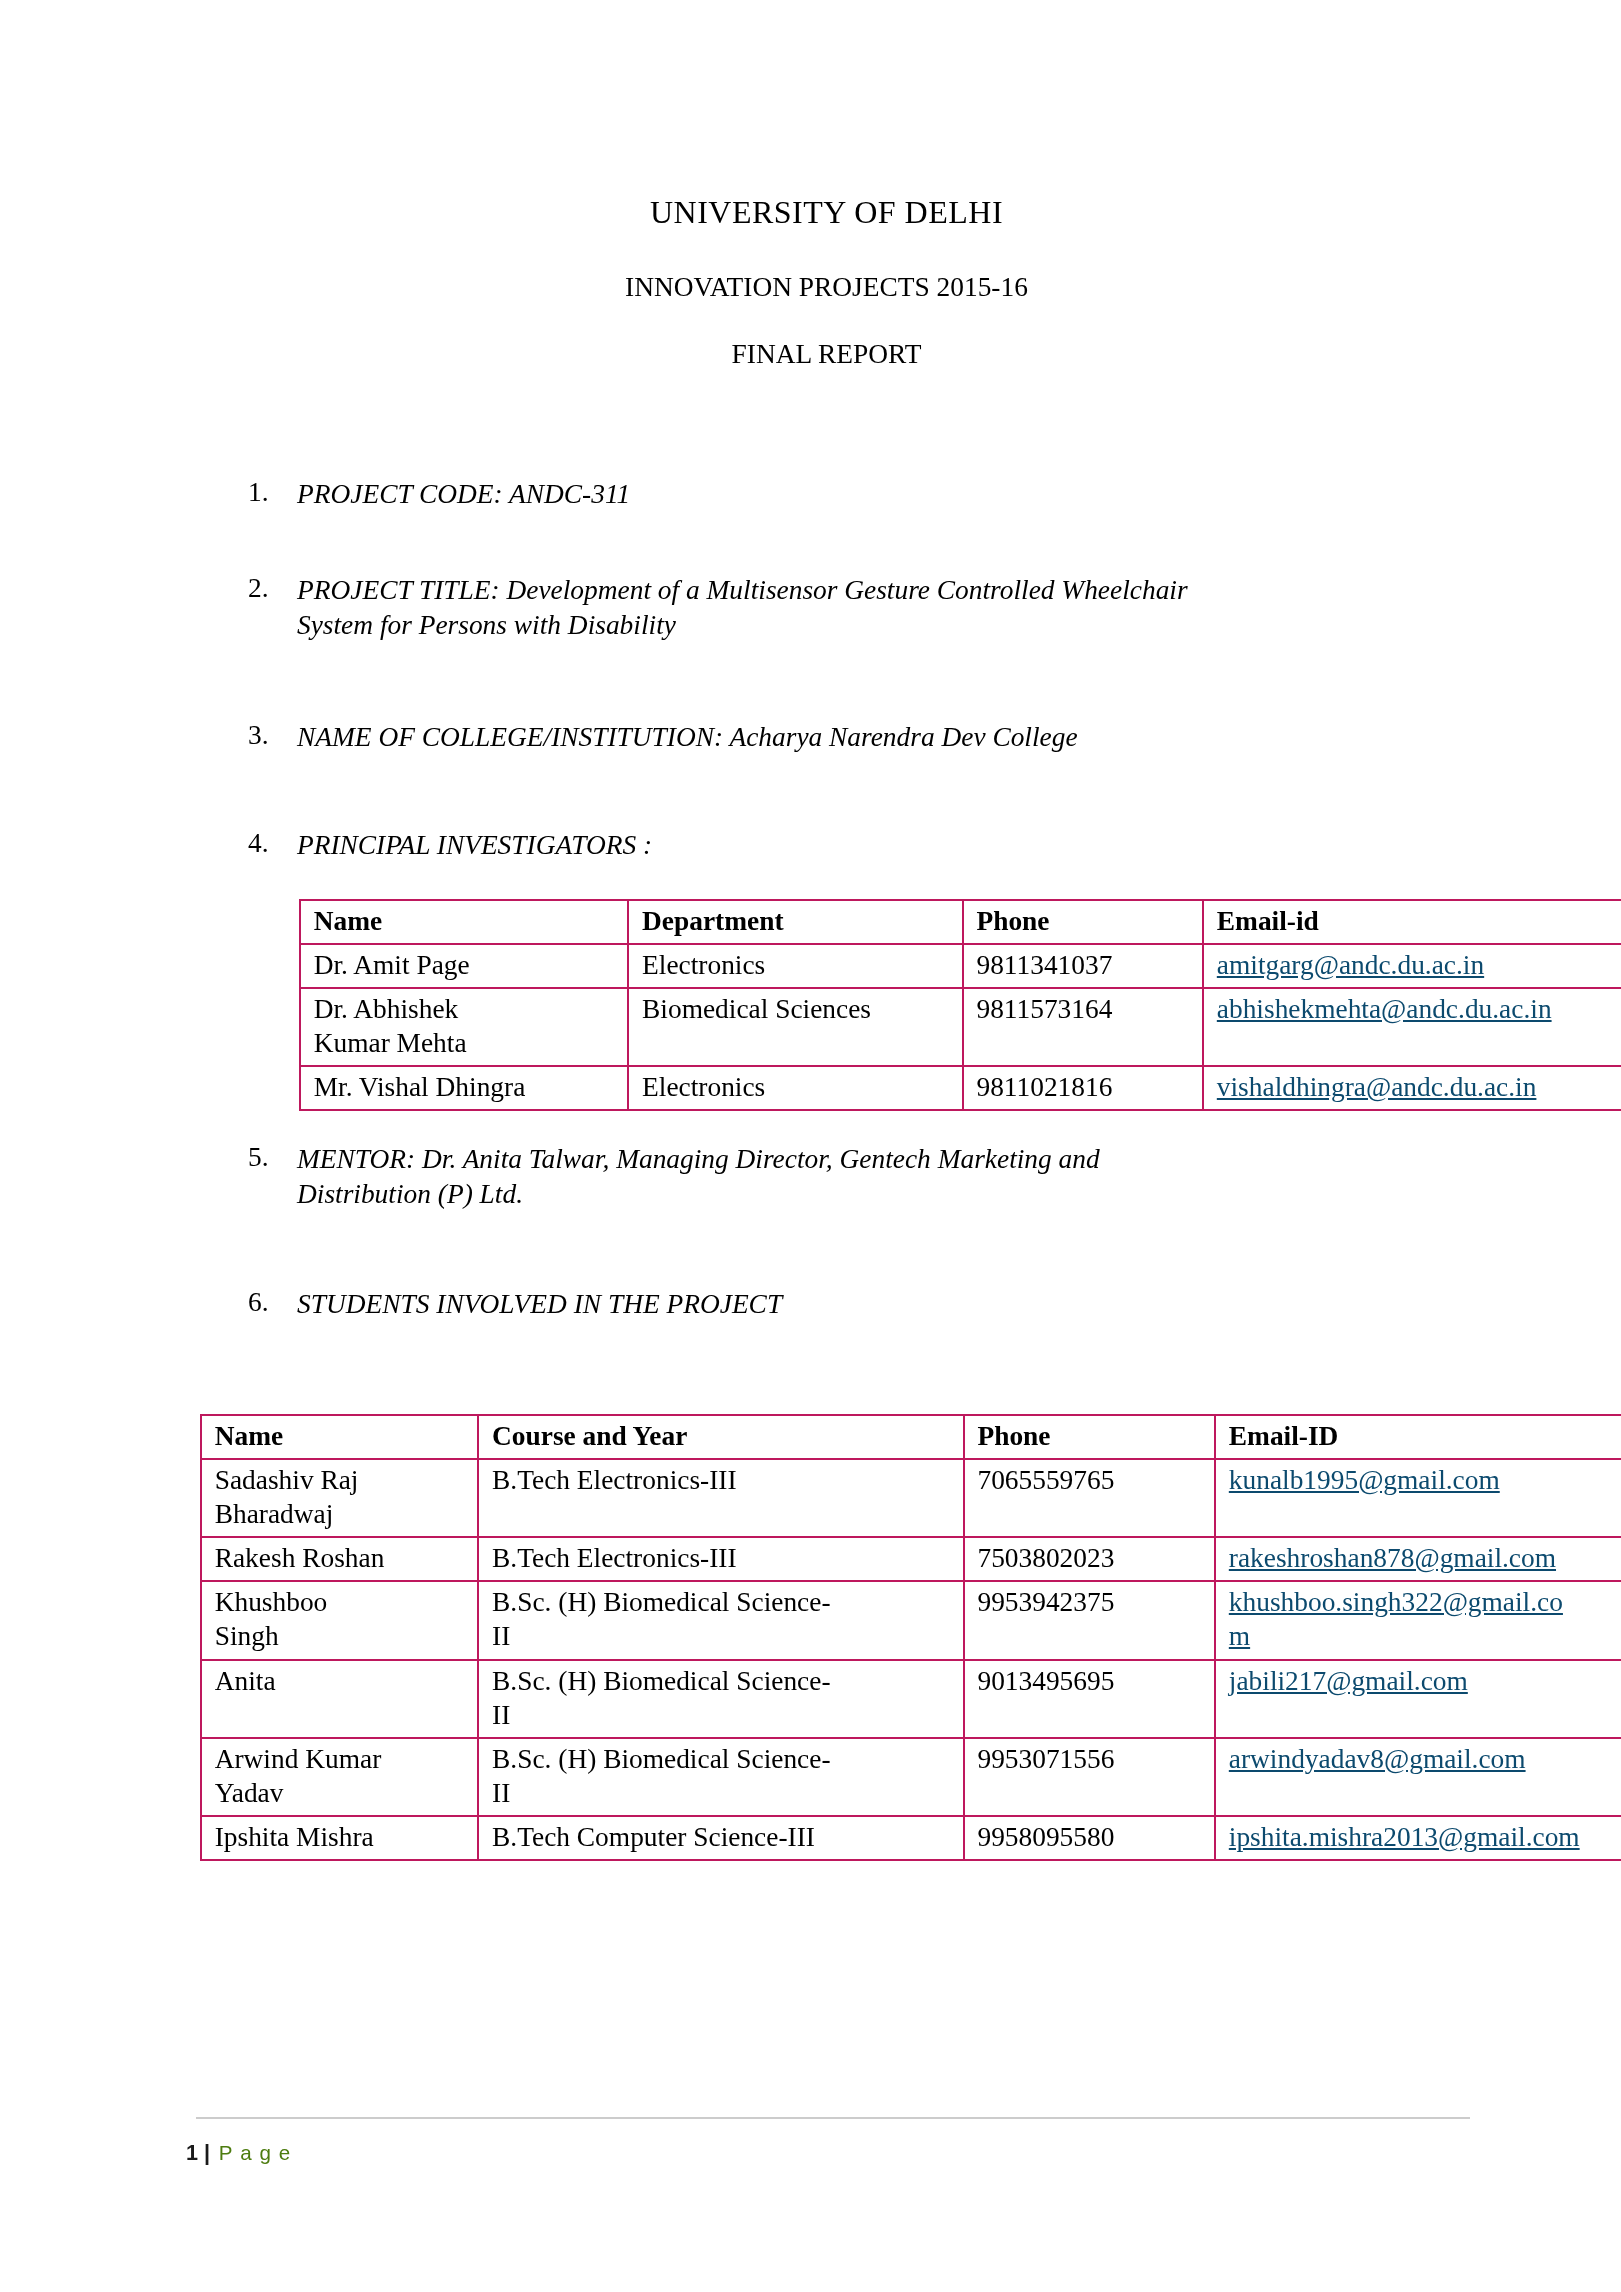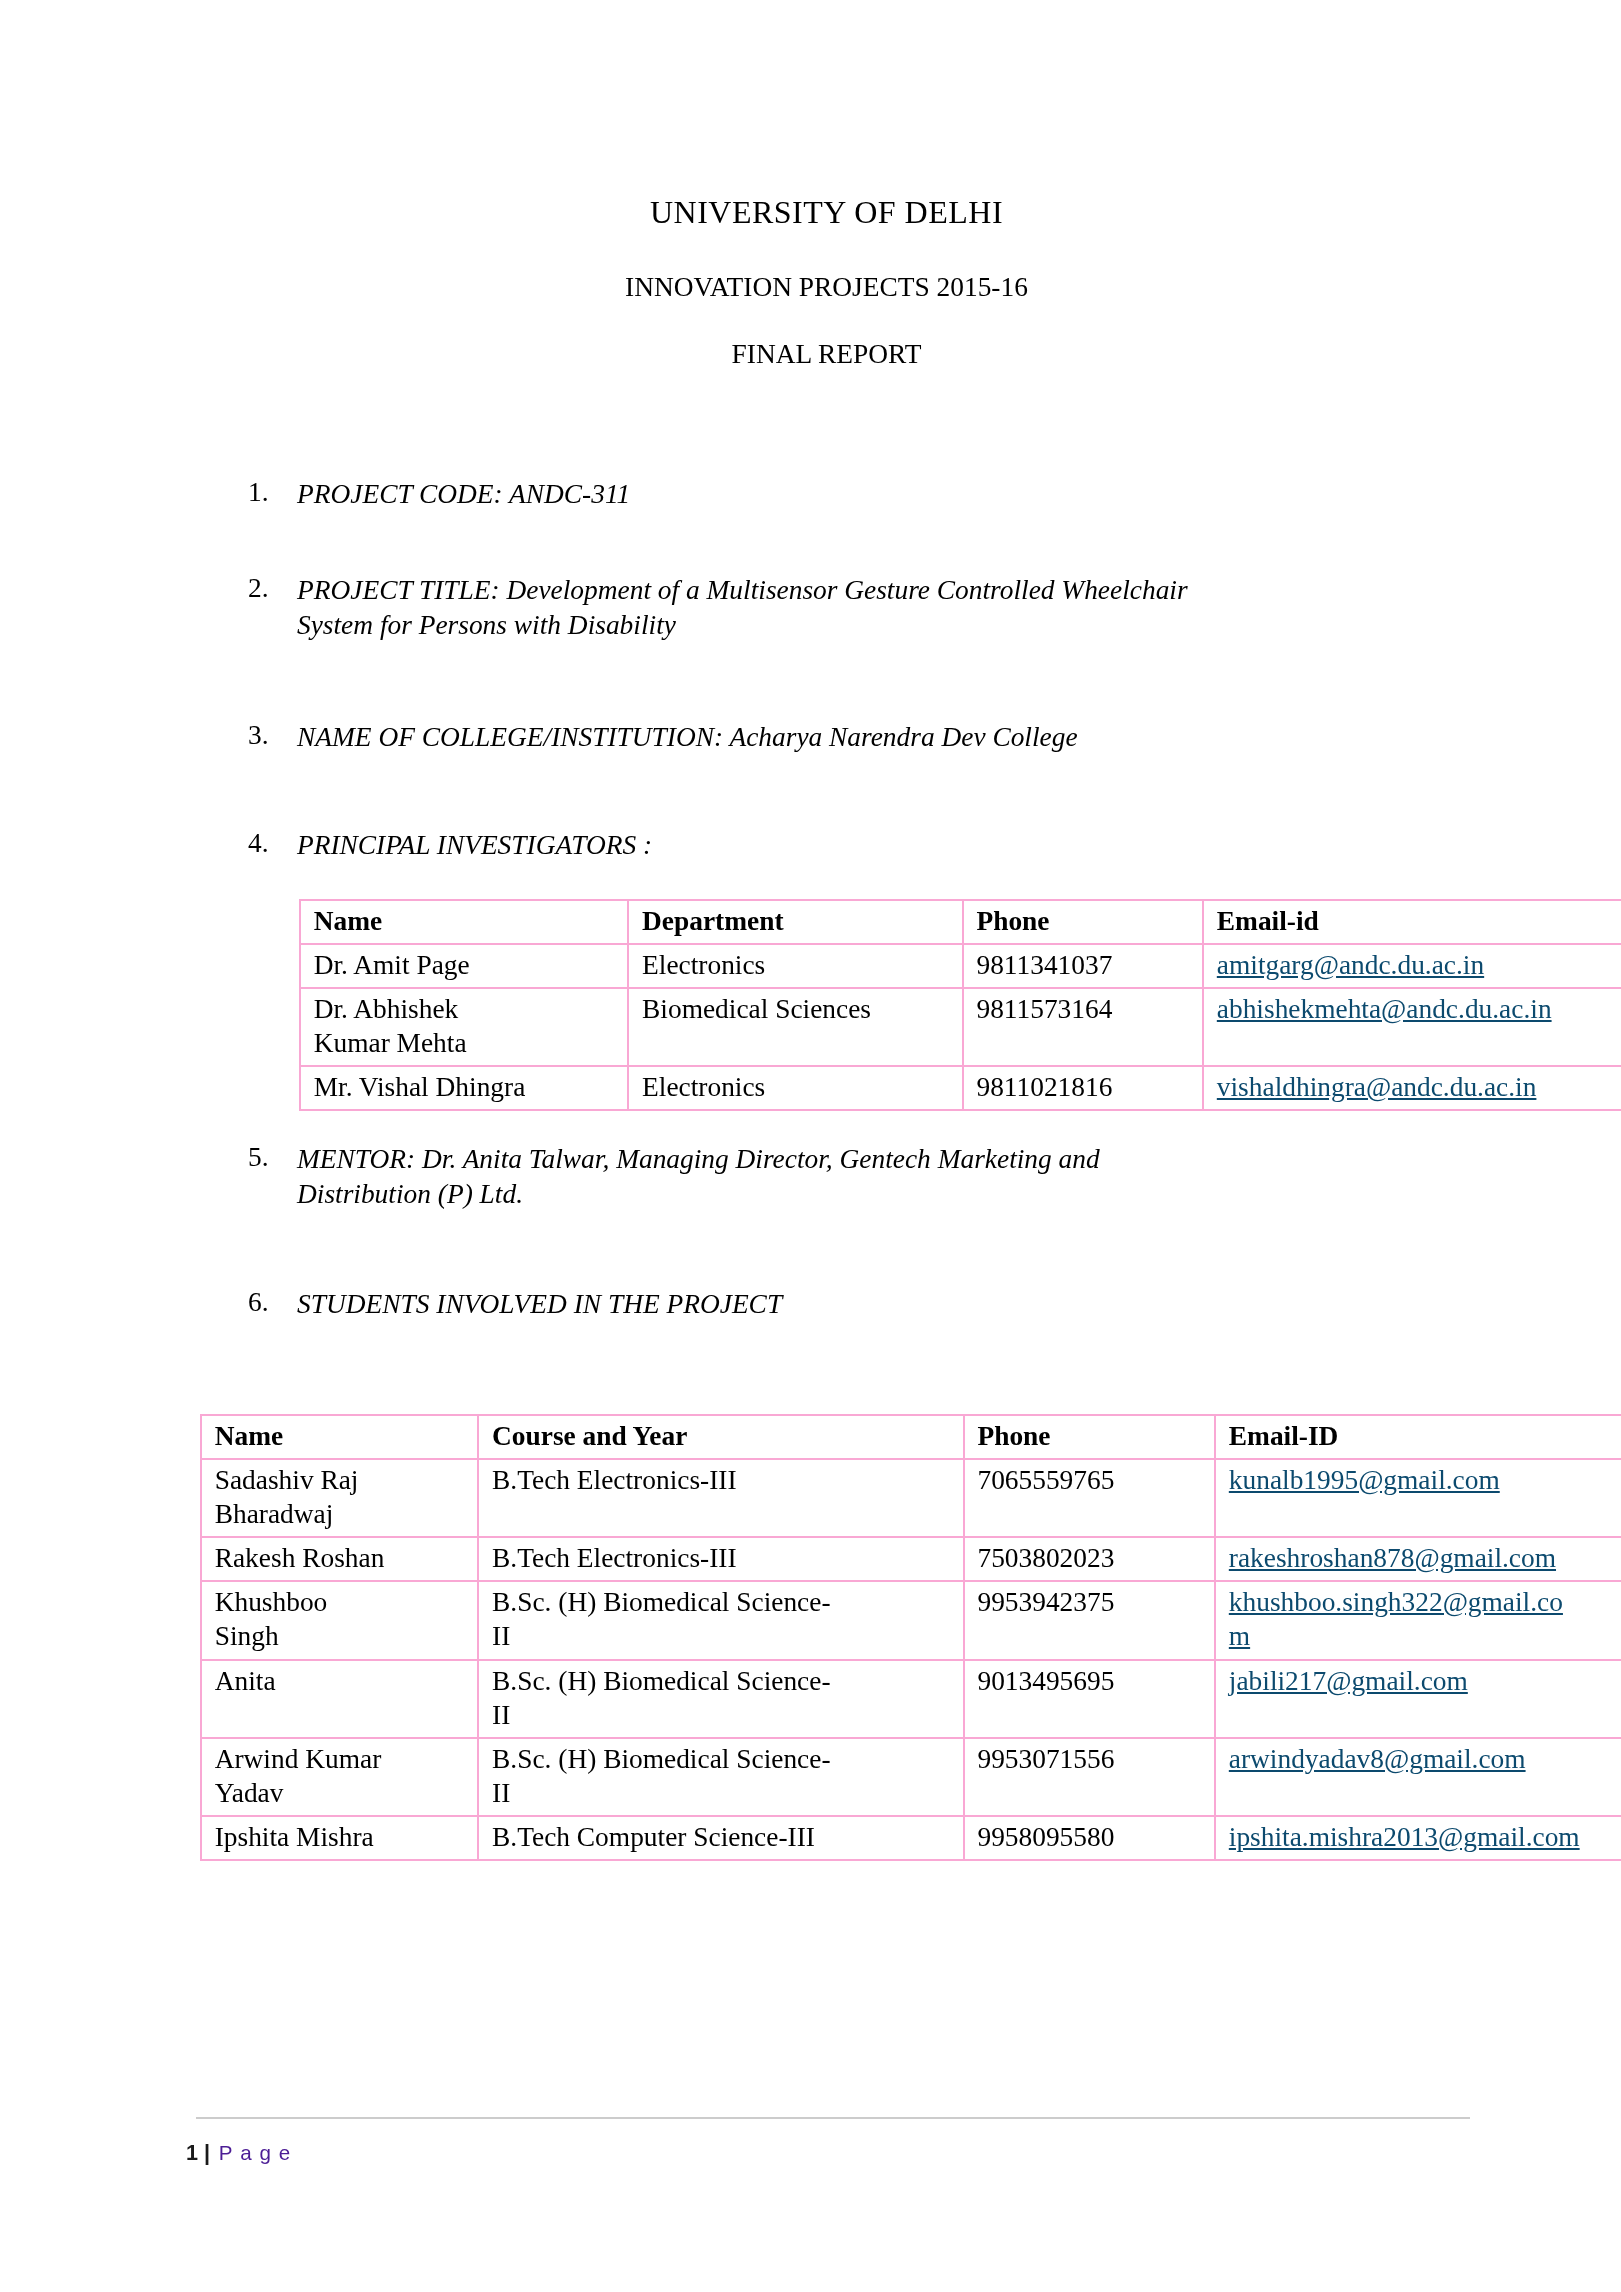--- a/index.html
+++ b/index.html
@@ -13,21 +13,21 @@
   }
   .abs{position:absolute;}
   .center{left:16px;width:1621px;text-align:center;}
   .title-main{font-size:32px;letter-spacing:0.5px;}
   .title-sub{font-size:27.4px;}
   .list-item{left:248px;width:1235px;display:flex;}
   .list-num{width:49px;flex:0 0 49px;}
   .list-text{white-space:pre-line;line-height:1.28;width:1147px;font-style:italic;}
   table{border-collapse:collapse;table-layout:fixed;}
   th,td{
-    border:2px solid #f9a8d4;
+    border:2px solid #be185d;
     padding:2.9px 12.7px 4.9px 12.7px;
     vertical-align:top;
     text-align:left;
     font-size:27.4px;
     line-height:1.25;
     white-space:pre-line;
     overflow:hidden;
   }
   th{font-weight:bold;}
   #pi-table{left:299px;top:899px;width:1240px;}
@@ -38,21 +38,21 @@
   #students-table{left:200px;top:1414px;width:1377px;}
   #students-table th:nth-child(1){width:250px;}
   #students-table th:nth-child(2){width:458px;margin-top:8px;}
   #students-table th:nth-child(3){width:224px;}
   #students-table th:nth-child(4){width:445px;}
   a.email-link{color:#0c4a6e;text-decoration:underline;white-space:pre-line;}
   .footer-rule{left:196px;top:2117px;width:1274px;height:0;border-top:2px solid #cccccc;}
   .footer{left:186px;top:2140px;font-family:"Liberation Sans","DejaVu Sans",sans-serif;font-size:21.6px;}
   .footer .num{font-weight:bold;color:#1a1a1a;}
   .footer .sep{color:#1a1a1a;margin:0 8.8px 0 5.9px;font-weight:bold;}
-  .footer .lbl{color:#4c1d95;letter-spacing:7.8px;font-size:20.6px;}
+  .footer .lbl{color:#4d7c0f;letter-spacing:7.8px;font-size:20.6px;}
 </style>
 </head>
 <body>
 
 <div class="page">
 
   <div class="abs center title-main" style="top:194px">UNIVERSITY OF DELHI</div>
   <div class="abs center title-sub" style="top:272px">INNOVATION PROJECTS 2015-16</div>
   <div class="abs center title-sub" style="top:339px">FINAL REPORT</div>
 

